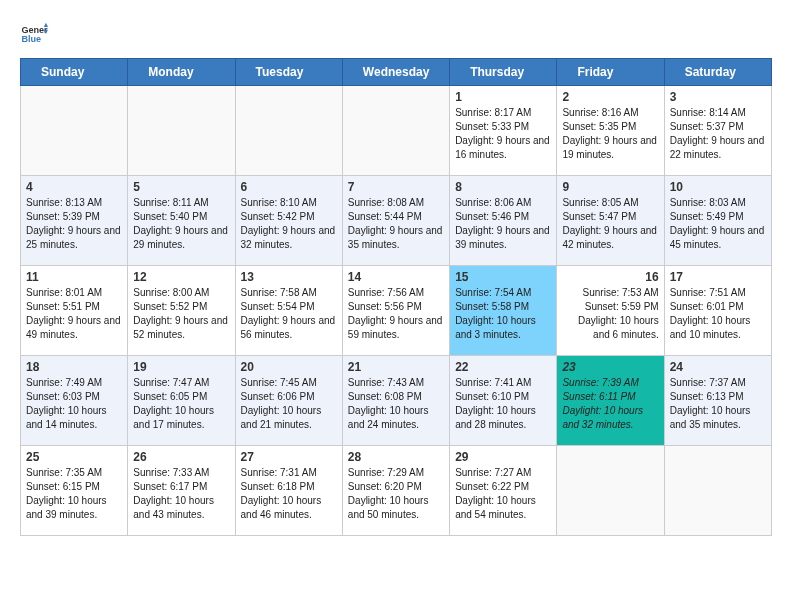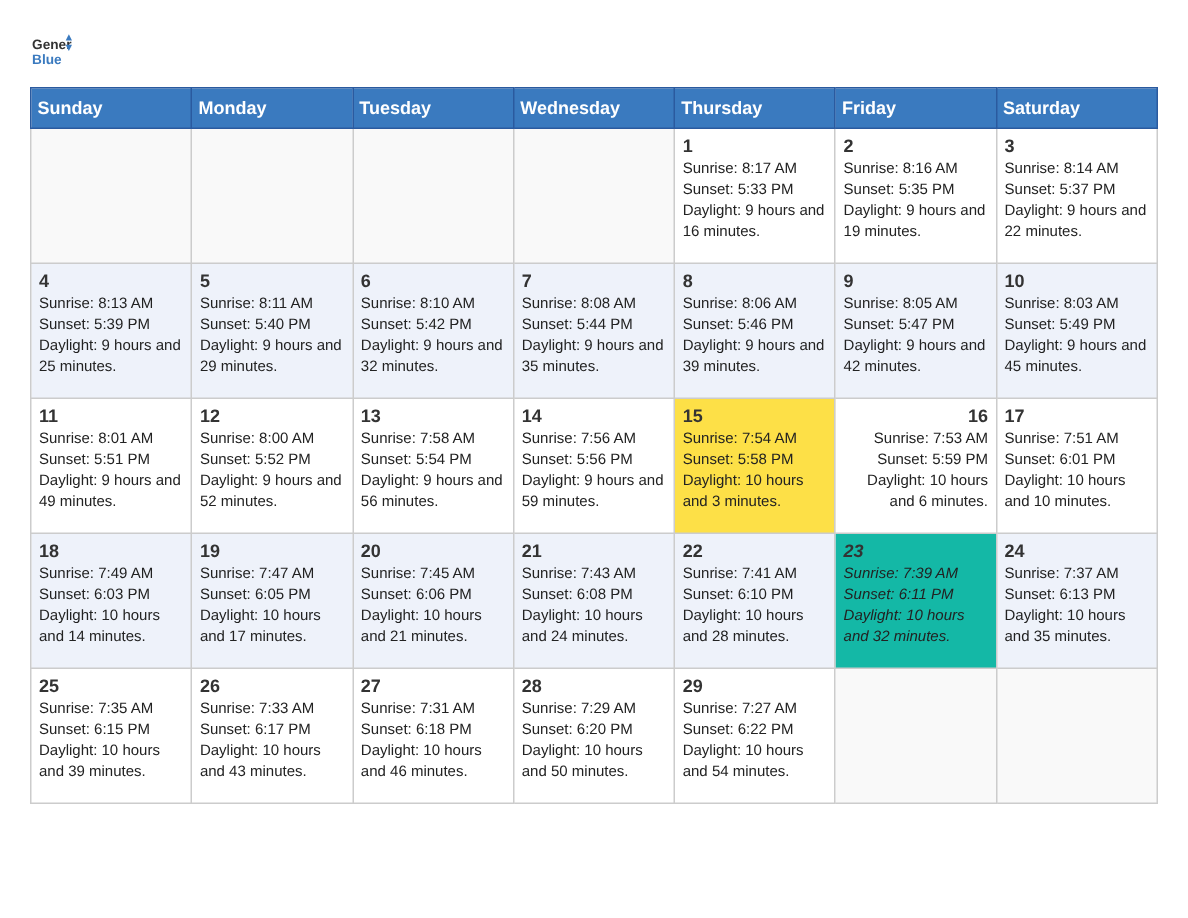--- a/index.html
+++ b/index.html
@@ -40,21 +40,21 @@
     table {
       width: 100%;
       border-collapse: collapse;
       table-layout: fixed;
     }
     th {
       background-color: #3a7abf;
       color: #fff;
       font-size: 12px;
       font-weight: bold;
-      padding: 6px 4px;
+      padding: 6px 20px;
       text-align: left;
       border: 1px solid #2a5a9f;
     }
     td {
       vertical-align: top;
       font-size: 10.5px;
       color: #333;
       padding: 4px 5px;
       border: 1px solid #ccc;
       height: 90px;
@@ -220,21 +220,21 @@
 Daylight: 9 hours
 and 56 minutes.</div>
         </td>
         <td style="background: rgb(255, 255, 255);">
           <span class="day-number">14</span>
           <div class="day-info">Sunrise: 7:56 AM
 Sunset: 5:56 PM
 Daylight: 9 hours
 and 59 minutes.</div>
         </td>
-        <td style="background: #fde047;">
+        <td style="background: #7dd3fc;">
           <span class="day-number">15</span>
           <div class="day-info">Sunrise: 7:54 AM
 Sunset: 5:58 PM
 Daylight: 10 hours
 and 3 minutes.</div>
         </td>
         <td style="background: rgb(255, 255, 255); text-align: right;">
           <span class="day-number">16</span>
           <div class="day-info">Sunrise: 7:53 AM
 Sunset: 5:59 PM

